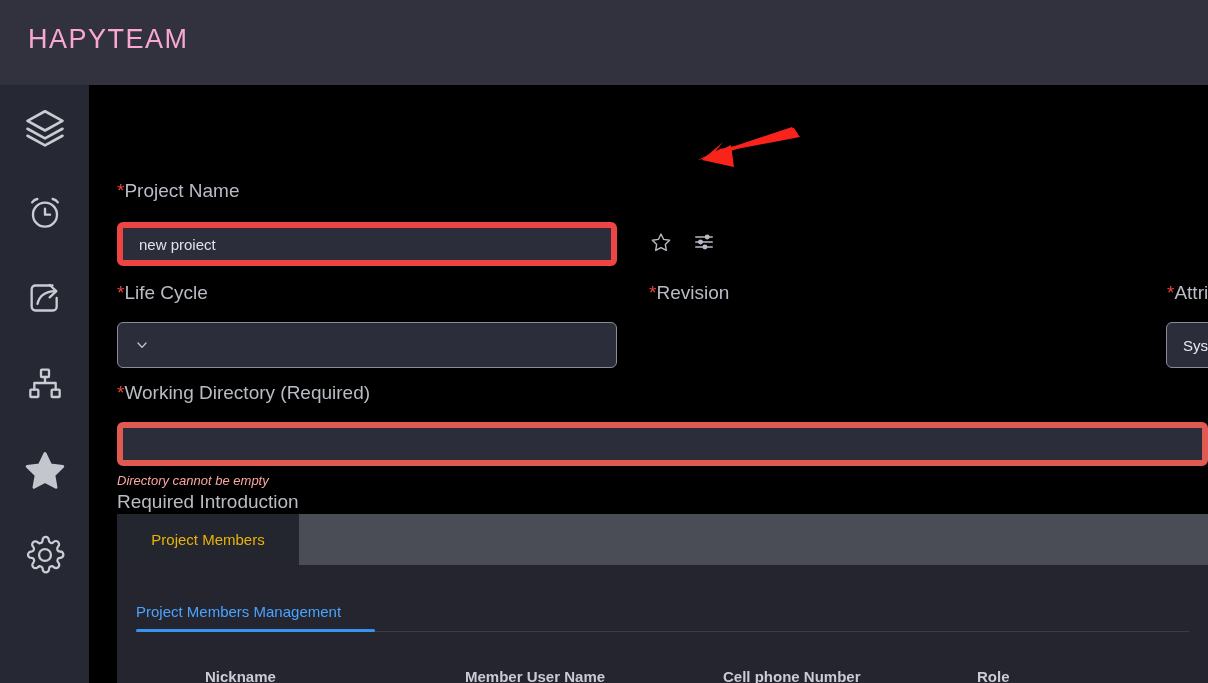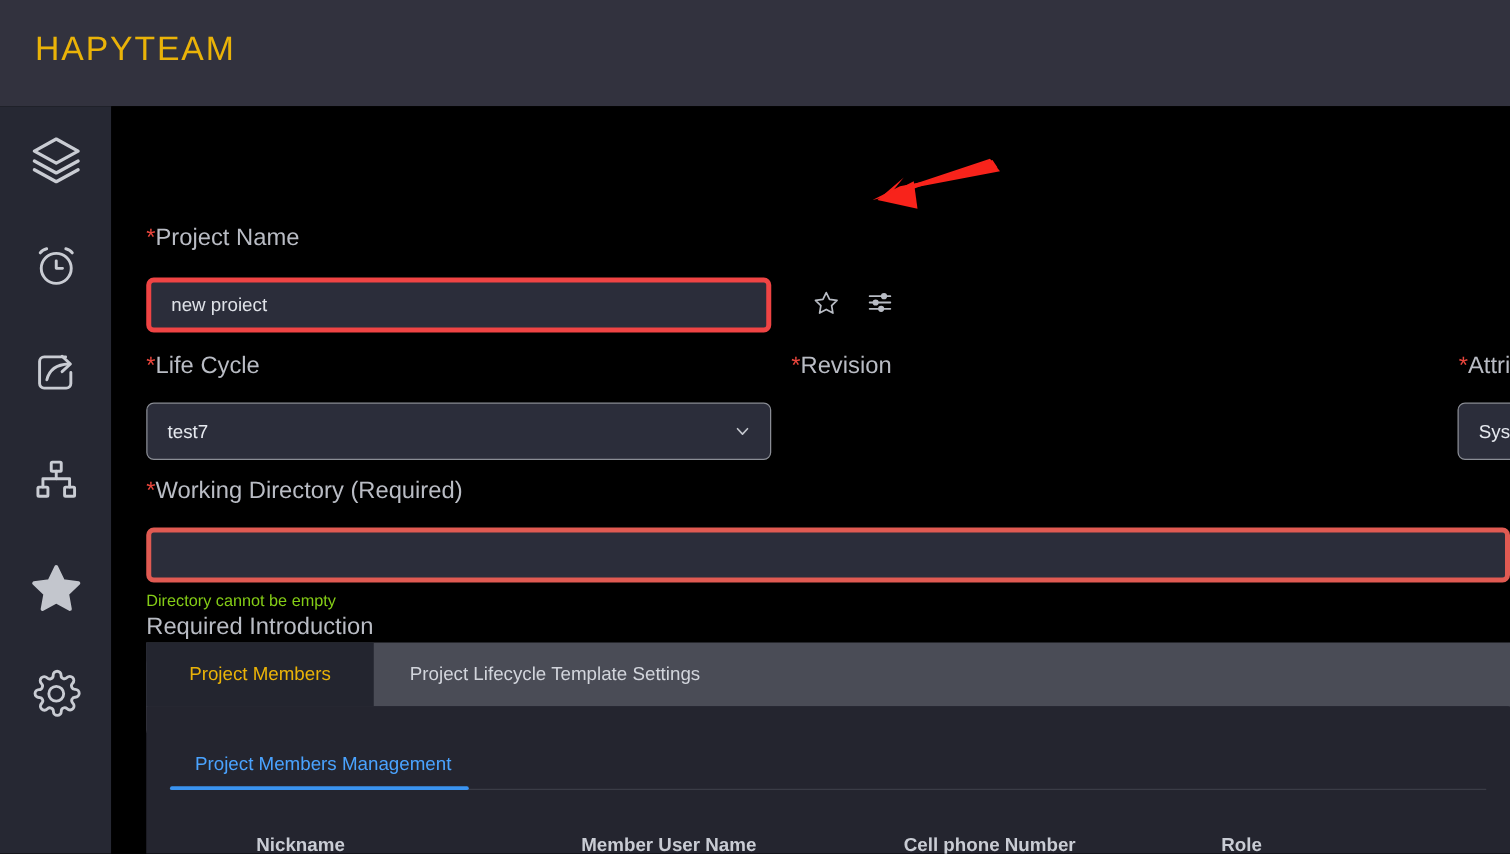--- a/index.html
+++ b/index.html
@@ -11,21 +11,21 @@
   }
   #app { position: relative; width: 1208px; height: 683px; background: #000; }
 
   
   .topbar {
     position: absolute; left: 0; top: 0; width: 1208px; height: 85px;
     background: #32323e;
   }
   .brand {
     position: absolute; left: 28px; top: 24px;
-    font-size: 27px; letter-spacing: 1.5px; color: #eab308; font-weight: 400;
+    font-size: 27px; letter-spacing: 1.5px; color: #f9a8d4; font-weight: 400;
   }
 
   
   .rail {
     position: absolute; left: 0; top: 85px; width: 89px; height: 598px;
     background: #262833;
   }
   .rail-item {
     position: absolute; left: 0; width: 89px; height: 84px;
     display: flex; align-items: center; justify-content: center;
@@ -38,36 +38,36 @@
     position: absolute; left: 89px; top: 85px;
     width: 1119px; height: 598px; background: #000;
   }
 
   .req-star { color: #e8453c; }
   .flabel {
     position: absolute; font-size: 19px; color: #b9bcc4; white-space: nowrap;
   }
   .finput {
     position: absolute;
-    background: #2b2d3a; border: 4px solid #ef4444; border-radius: 6px;
+    background: #2b2d3a; border: 6px solid #ef4444; border-radius: 6px;
     color: #dfe2e8; font-size: 15px;
     font-family: "Liberation Sans", sans-serif;
     padding: 0 16px; outline: none;
   }
   .fselect {
     position: absolute;
     background: #2b2d3a; border: 1px solid #8a8d95; border-radius: 6px;
     color: #e6e9ef; font-size: 15px;
     display: flex; align-items: center; padding: 0 14px 0 16px;
     cursor: pointer;
   }
   .fselect .val { flex: 1; }
   .chev { width: 16px; height: 16px; color: #c2c5cc; }
   .err-border { border-color: #e05a52 !important; }
-  .err-msg { position: absolute; font-size: 13px; color: #84cc16; }
+  .err-msg { position: absolute; font-size: 13px; color: #fca5a5; font-style: italic; }
 
   .ftextarea {
     position: absolute;
     background: #2b2d3a; border: 1px solid #6b6e77; border-radius: 6px;
     color: #dfe2e8; font-size: 15px; resize: none; outline: none;
     padding: 10px 14px;
     font-family: "Liberation Sans", sans-serif;
   }
 
   .icon-btn {
@@ -90,21 +90,21 @@
   }
   .tab.active { background: #23253040; background: #23252f; color: #eab308; }
   .tab.idle { color: #d2d5dc; }
 
   .panel {
     position: absolute; left: 117px; top: 565px;
     width: 1091px; height: 118px; background: #24252f;
   }
   .panel-title {
     position: absolute; left: 19px; top: 38px;
-    font-size: 15px; color: #4aa3ff; margin-left: 20px;
+    font-size: 15px; color: #4aa3ff;
   }
   .panel-rule {
     position: absolute; left: 19px; top: 66px; width: 1053px; height: 1px;
     background: #3a3c46;
   }
   .panel-rule-active {
     position: absolute; left: 19px; top: 64px; width: 239px; height: 3px;
     background: #3a93f0; border-radius: 2px;
   }
   .thead-cell {
@@ -209,29 +209,28 @@
           <circle cx="8.2" cy="12" r="1.9" fill="#b8bcc4"></circle>
           <circle cx="13" cy="17.5" r="1.9" fill="#b8bcc4"></circle>
         </svg>
       </span>
     </div>
 
     <div class="flabel" style="left:28px; top:197px;">
       <span class="req-star">*</span><span>Life Cycle</span>
     </div>
     <div class="fselect" style="left:28px; top:237px; width:500px; height:46px;">
-      <span class="val">test7</span>
       <span class="chev">
         <svg width="16" height="16" viewBox="0 0 24 24" fill="none" stroke="#c2c5cc" stroke-width="2" stroke-linecap="round" stroke-linejoin="round">
             <polyline points="6 9 12 15.5 18 9"></polyline>
           </svg>
       </span>
     </div>
 
-    <div class="flabel" style="left:544px; top:197px;text-align:center;">
+    <div class="flabel" style="left:560px; top:197px;text-align:center;">
       <span class="req-star">*</span><span>Revision</span>
     </div>
 
     <div class="flabel" style="left:1078px; top:197px;">
       <span class="req-star">*</span><span>Attribute</span>
     </div>
     <div class="fselect" style="left:1077px; top:237px; width:500px; height:46px;">
       <span class="val">System</span>
     </div>
 
@@ -250,23 +249,20 @@
       <path d="M102 2 L 24 28 L 33 17 L 12 35 L 40 36 L 31 27 L 110 12 Z" fill="#f8231b"></path>
       <path d="M104 3 L 30 30 L 8 35 L 30 24 L 108 9 Z" fill="#f8231b"></path>
       <polygon points="12,35 41,20 44,42" fill="#f8231b"></polygon>
     </svg>
   </div>
 
   <div class="tabbar">
     <div class="tab active" style="left:0px; width:182px;">
       <span>Project Members</span>
     </div>
-    <div class="tab idle" style="left:182px; width:290px;">
-      <span>Project Lifecycle Template Settings</span>
-    </div>
   </div>
 
   <div class="panel">
     <div class="panel-title">Project Members Management</div>
     <div class="panel-rule"></div>
     <div class="panel-rule-active"></div>
 
     <div class="thead-cell" style="left:88px;">Nickname</div>
     <div class="thead-cell" style="left:348px;">Member User Name</div>
     <div class="thead-cell" style="left:606px;">Cell phone Number</div>

